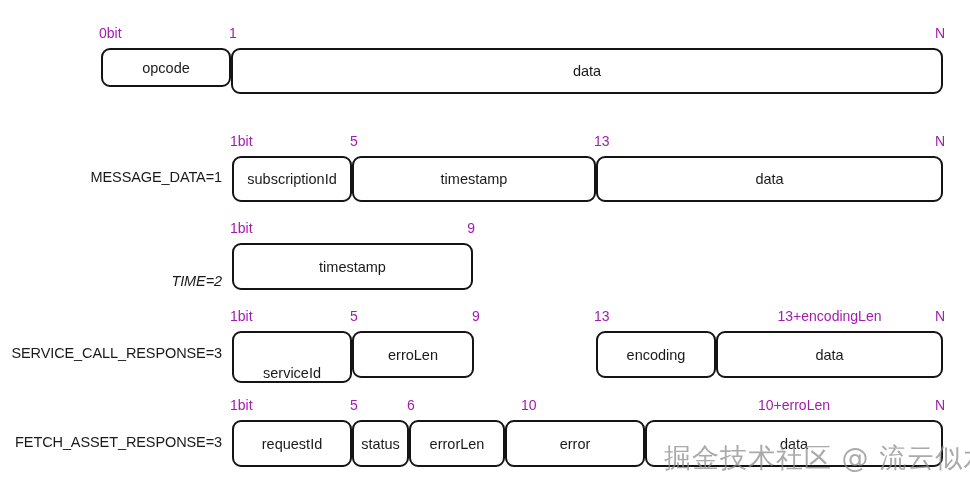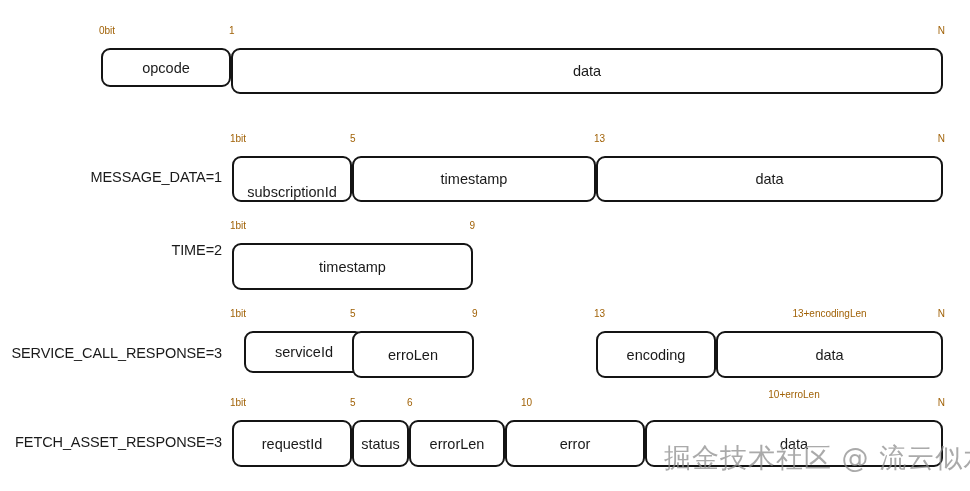--- a/index.html
+++ b/index.html
@@ -31,22 +31,22 @@
     background: #ffffff;
     display: flex;
     align-items: center;
     justify-content: center;
     font-size: 14.5px;
     color: #1a1a1a;
     white-space: nowrap;
   }
   .tick {
     position: absolute;
-    font-size: 10px;
-    color: #a16207;
+    font-size: 14px;
+    color: #a21caf;
     white-space: nowrap;
   }
   .tick.left  { transform: translateX(0); }
   .tick.right { transform: translateX(-100%); }
   .tick.center{ transform: translateX(-50%); }
   #watermark {
     position: absolute;
     font-family: "DejaVu Sans", sans-serif;
     font-size: 27px;
     color: #8a8a8a;
@@ -63,41 +63,41 @@
     <div class="seg" style="left: 101px; top: 48px; width: 130px; height: 39px;">
       <span>opcode</span>
     </div>
     <div class="tick left" style="left: 99px; top: 25px;">0bit</div>
     <div class="seg" style="left: 231px; top: 48px; width: 712px; height: 46px;">
       <span>data</span>
     </div>
     <div class="tick left" style="left: 229px; top: 25px;">1</div>
     <div class="tick right" style="left: 945px; top: 25px;">N</div>
     <div class="row-label" style="right: 748px; top: 169px;">MESSAGE_DATA=1</div>
-    <div class="seg" style="left: 232px; top: 156px; width: 120px; height: 46px; align-items: flex-end;">
+    <div class="seg" style="left: 232px; top: 156px; width: 120px; height: 46px;">
       <span>subscriptionId</span>
     </div>
     <div class="tick left" style="left: 230px; top: 133px;">1bit</div>
     <div class="seg" style="left: 352px; top: 156px; width: 244px; height: 46px;">
       <span>timestamp</span>
     </div>
     <div class="tick left" style="left: 350px; top: 133px;">5</div>
     <div class="seg" style="left: 596px; top: 156px; width: 347px; height: 46px;">
       <span>data</span>
     </div>
     <div class="tick left" style="left: 594px; top: 133px;">13</div>
     <div class="tick right" style="left: 945px; top: 133px;">N</div>
-    <div class="row-label" style="right: 748px; top: 242px;">TIME=2</div>
+    <div class="row-label" style="right: 748px; top: 273px; font-style: italic;">TIME=2</div>
     <div class="seg" style="left: 232px; top: 243px; width: 241px; height: 47px;">
       <span>timestamp</span>
     </div>
     <div class="tick left" style="left: 230px; top: 220px;">1bit</div>
     <div class="tick right" style="left: 475px; top: 220px;">9</div>
     <div class="row-label" style="right: 748px; top: 344.5px;">SERVICE_CALL_RESPONSE=3</div>
-    <div class="seg" style="left: 244px; top: 331px; width: 120px; height: 42px;">
+    <div class="seg" style="left: 232px; top: 331px; width: 120px; height: 52px; align-items: flex-end;">
       <span>serviceId</span>
     </div>
     <div class="tick left" style="left: 230px; top: 308px;">1bit</div>
     <div class="seg" style="left: 352px; top: 331px; width: 122px; height: 47px;">
       <span>erroLen</span>
     </div>
     <div class="tick left" style="left: 350px; top: 308px;">5</div>
     <div class="tick left" style="left: 472px; top: 308px;">9</div>
     <div class="seg" style="left: 596px; top: 331px; width: 120px; height: 47px; align-items: center;">
       <span>encoding</span>
@@ -121,16 +121,16 @@
       <span>errorLen</span>
     </div>
     <div class="tick left" style="left: 407px; top: 397px;">6</div>
     <div class="seg" style="left: 505px; top: 420px; width: 140px; height: 47px;">
       <span>error</span>
     </div>
     <div class="tick left" style="left: 503px; top: 397px; margin-left: 18px;">10</div>
     <div class="seg" style="left: 645px; top: 420px; width: 298px; height: 47px;">
       <span>data</span>
     </div>
-    <div class="tick center" style="left: 794px; top: 389px; text-align: right;">10+erroLen</div>
+    <div class="tick center" style="left: 794px; top: 397px; text-align: right;">10+erroLen</div>
     <div class="tick right" style="left: 945px; top: 397px;">N</div>
     <div id="watermark" style="left: 664px; top: 440px;">掘金技术社区 @ 流云似水</div>
   </div>
 
 </body></html>

